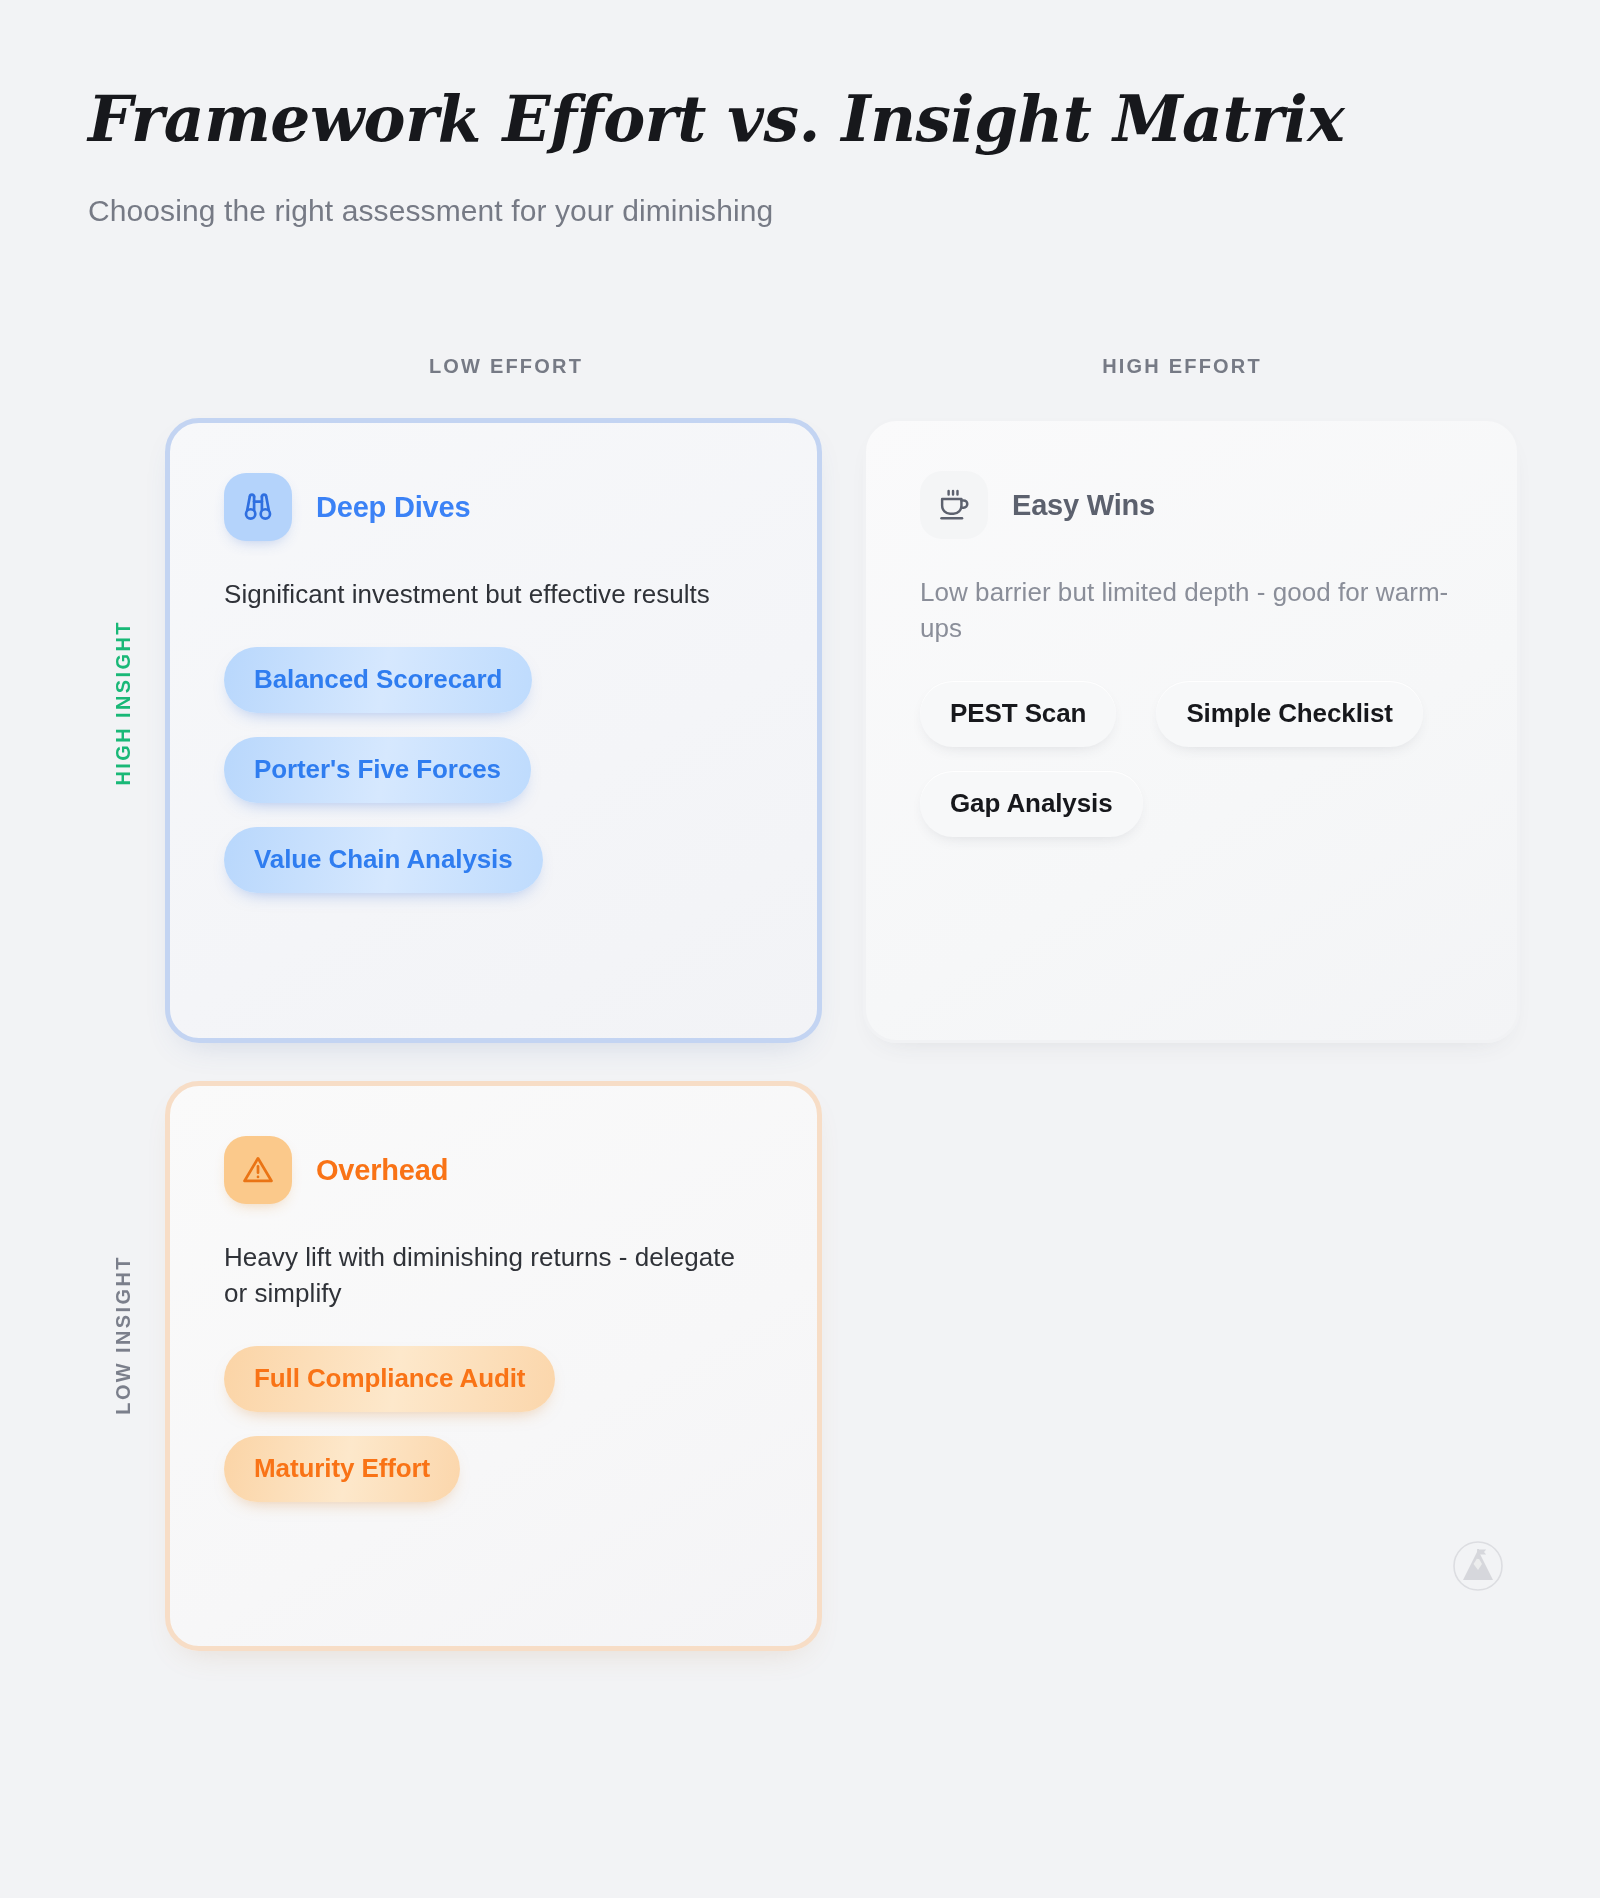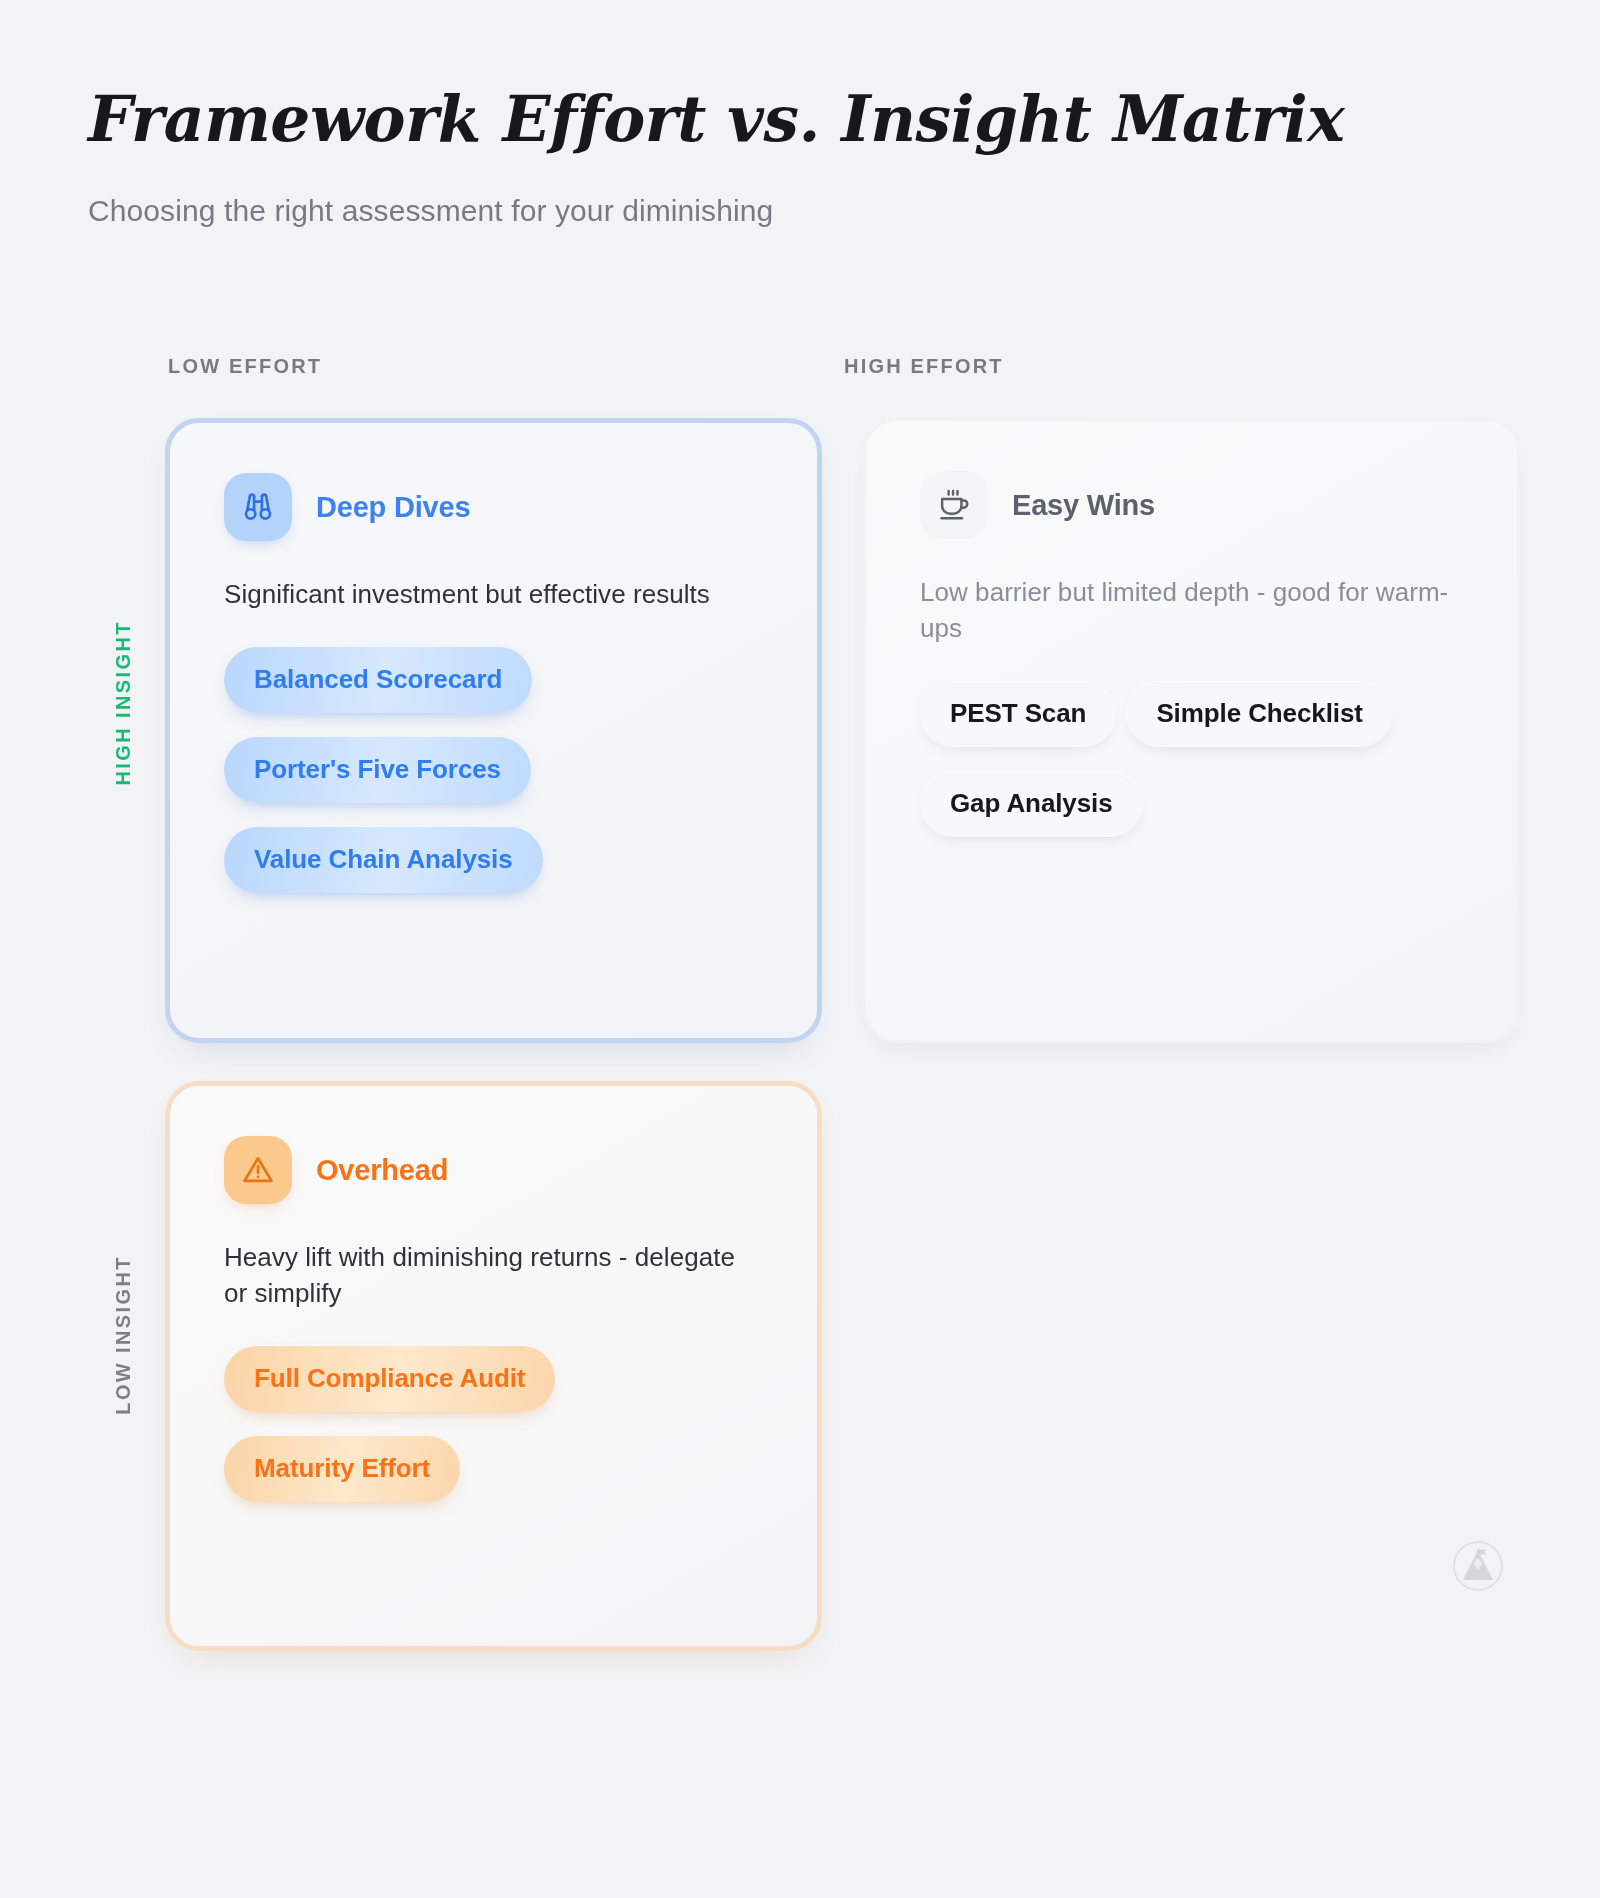--- a/index.html
+++ b/index.html
@@ -54,21 +54,21 @@
     top: 355px;
     width: 1352px;
     display: flex;
   }
   .col-head {
     flex: 0 0 50%;
     font-size: 20px;
     font-weight: bold;
     letter-spacing: 2.2px;
     color: #767a85;
-    text-align: left;
+    text-align: center;
   }
   .col-head.right { }
 
   
   .row-label {
     position: absolute;
     left: 88px;
     width: 70px;
     display: flex;
     align-items: center;
@@ -170,21 +170,21 @@
     letter-spacing: 0.05px;
   }
   .qdesc.dark  { color: #2f3238; }
   .qdesc.muted { color: #8a8e99; }
 
   
   .pills {
     margin-top: 34px;
     display: flex;
     flex-wrap: wrap;
-    gap: 24px 10px;
+    gap: 24px 40px;
     align-content: flex-start;
   }
 
   .pill {
     display: inline-flex;
     align-items: center;
     height: 66px;
     padding: 0 30px;
     border-radius: 34px;
     font-size: 26px;

